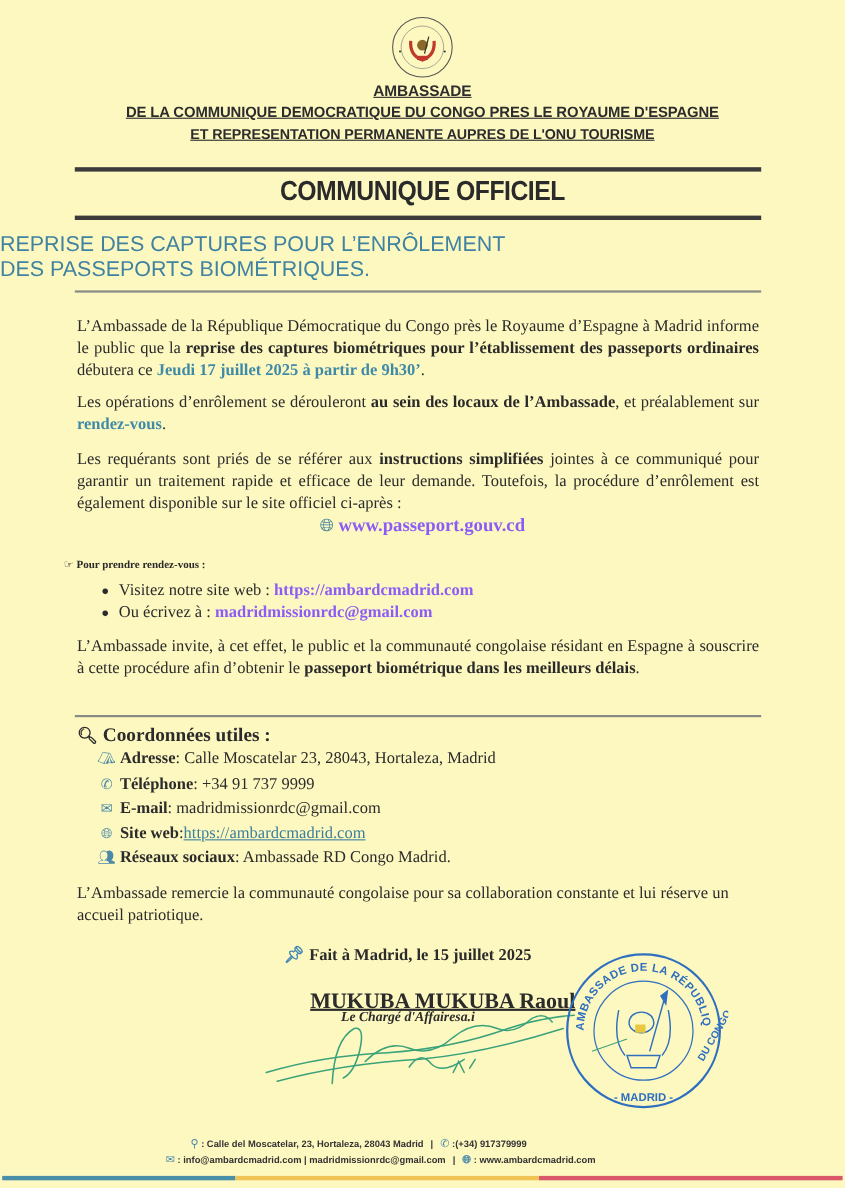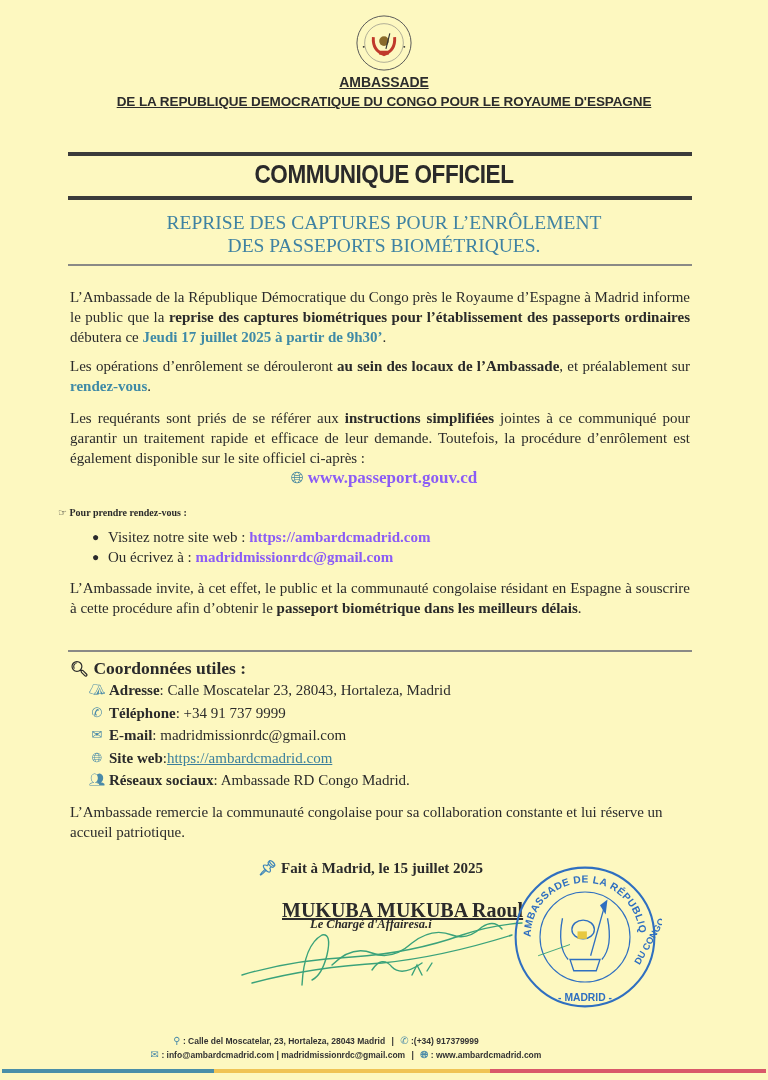--- a/index.html
+++ b/index.html
@@ -21,22 +21,22 @@
   .hdr.h2 { top:94px; }
   .hdr.h3 { top:114px; font-size:13px; }
 
   .rule-thick { position:absolute; left:68px; width:624px; height:4px; background:#3b3b3b; }
   .rule-thin { position:absolute; left:68px; width:624px; height:1.5px; background:#8a8a86; }
 
   .communique { position:absolute; left:0; width:768px; top:160px; text-align:center;
     font-family:"Liberation Sans","DejaVu Sans",sans-serif; font-weight:bold;
     font-size:25px; color:#2a2a2a; letter-spacing:-0.5px; transform:scaleX(0.9); }
 
-  .subject { position:absolute; left:0; width:768px; text-align:center;
-    font-family:Liberation Serif, serif; color:#3f82a2;
+  .subject { position:absolute; left:0; width:768px; text-align:left;
+    font-family:Liberation Sans, sans-serif; color:#3f82a2;
     font-size:19.5px; line-height:23px; top:211px; }
 
   .body-text { position:absolute; left:70px; width:620px; font-size:15px; line-height:20px;
     text-align:justify; color:#2b2b2b; }
   .body-text b { color:#2a2a2a; }
   .hl { color:#3f8aa6; font-weight:bold; }
   .link { color:#8b5cf6; font-weight:bold; }
   .link-plain { color:#3b7f9c; text-decoration:underline; }
 
   .center-link { position:absolute; left:0; width:768px; top:468px; text-align:center;
@@ -78,21 +78,22 @@
     <circle cx="30" cy="30" r="20" fill="none" stroke="#777" stroke-width="0.6"></circle>
     <path d="M19 24 Q18 38 30 42 Q42 38 41 24" fill="none" stroke="#c0392b" stroke-width="3"></path>
     <circle cx="30" cy="28" r="5" fill="#8a6a2a"></circle>
     <line x1="36" y1="20" x2="32" y2="36" stroke="#333" stroke-width="1.2"></line>
     <rect x="25" y="38" width="10" height="4" fill="#c0392b"></rect>
     <circle cx="9" cy="34" r="1" fill="#333"></circle>
       <circle cx="51" cy="34" r="1" fill="#333"></circle>
   </svg>
 
   <div class="hdr h1">AMBASSADE</div>
-  <div class="hdr h2">DE LA REPUBLIQUE DEMOCRATIQUE DU CONGO POUR LE ROYAUME D'ESPAGNE</div>
+  <div class="hdr h2">DE LA COMMUNIQUE DEMOCRATIQUE DU CONGO PRES LE ROYAUME D'ESPAGNE</div>
+  <div class="hdr h3">ET REPRESENTATION PERMANENTE AUPRES DE L'ONU TOURISME</div>
 
   <div class="rule-thick" style="top:152px"></div>
   <div class="communique">COMMUNIQUE OFFICIEL</div>
   <div class="rule-thick" style="top:196px"></div>
 
   <div class="subject">
     <div>REPRISE DES CAPTURES POUR L’ENRÔLEMENT</div>
     <div>DES PASSEPORTS BIOMÉTRIQUES.</div>
   </div>
   <div class="rule-thin" style="top:264px"></div>

